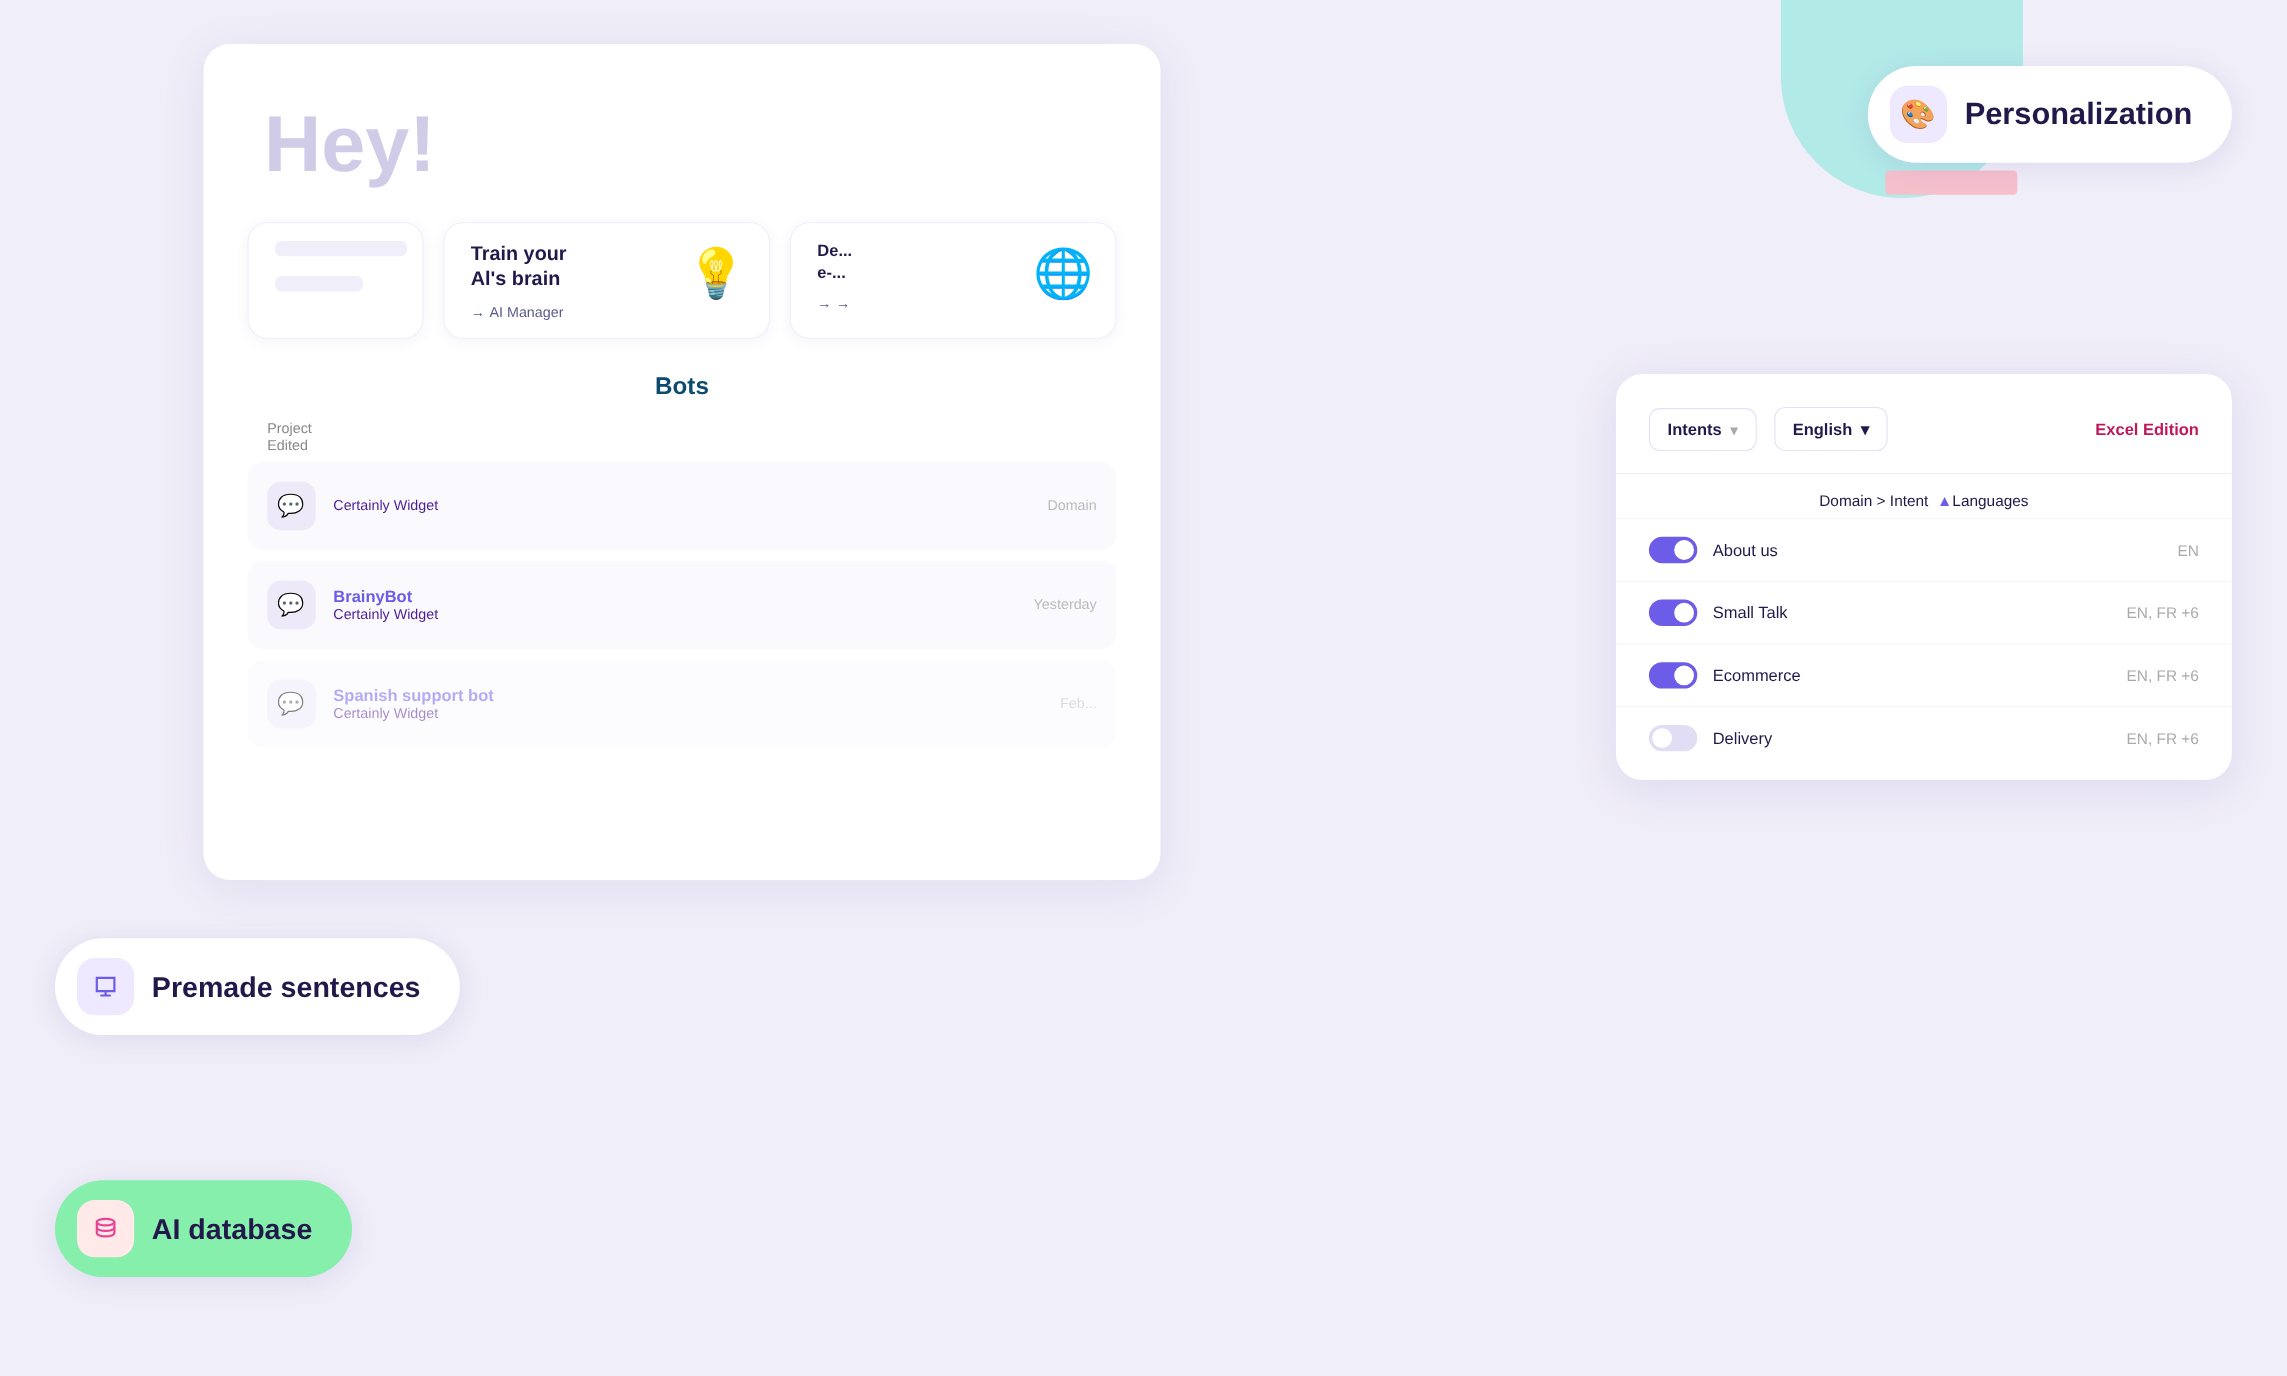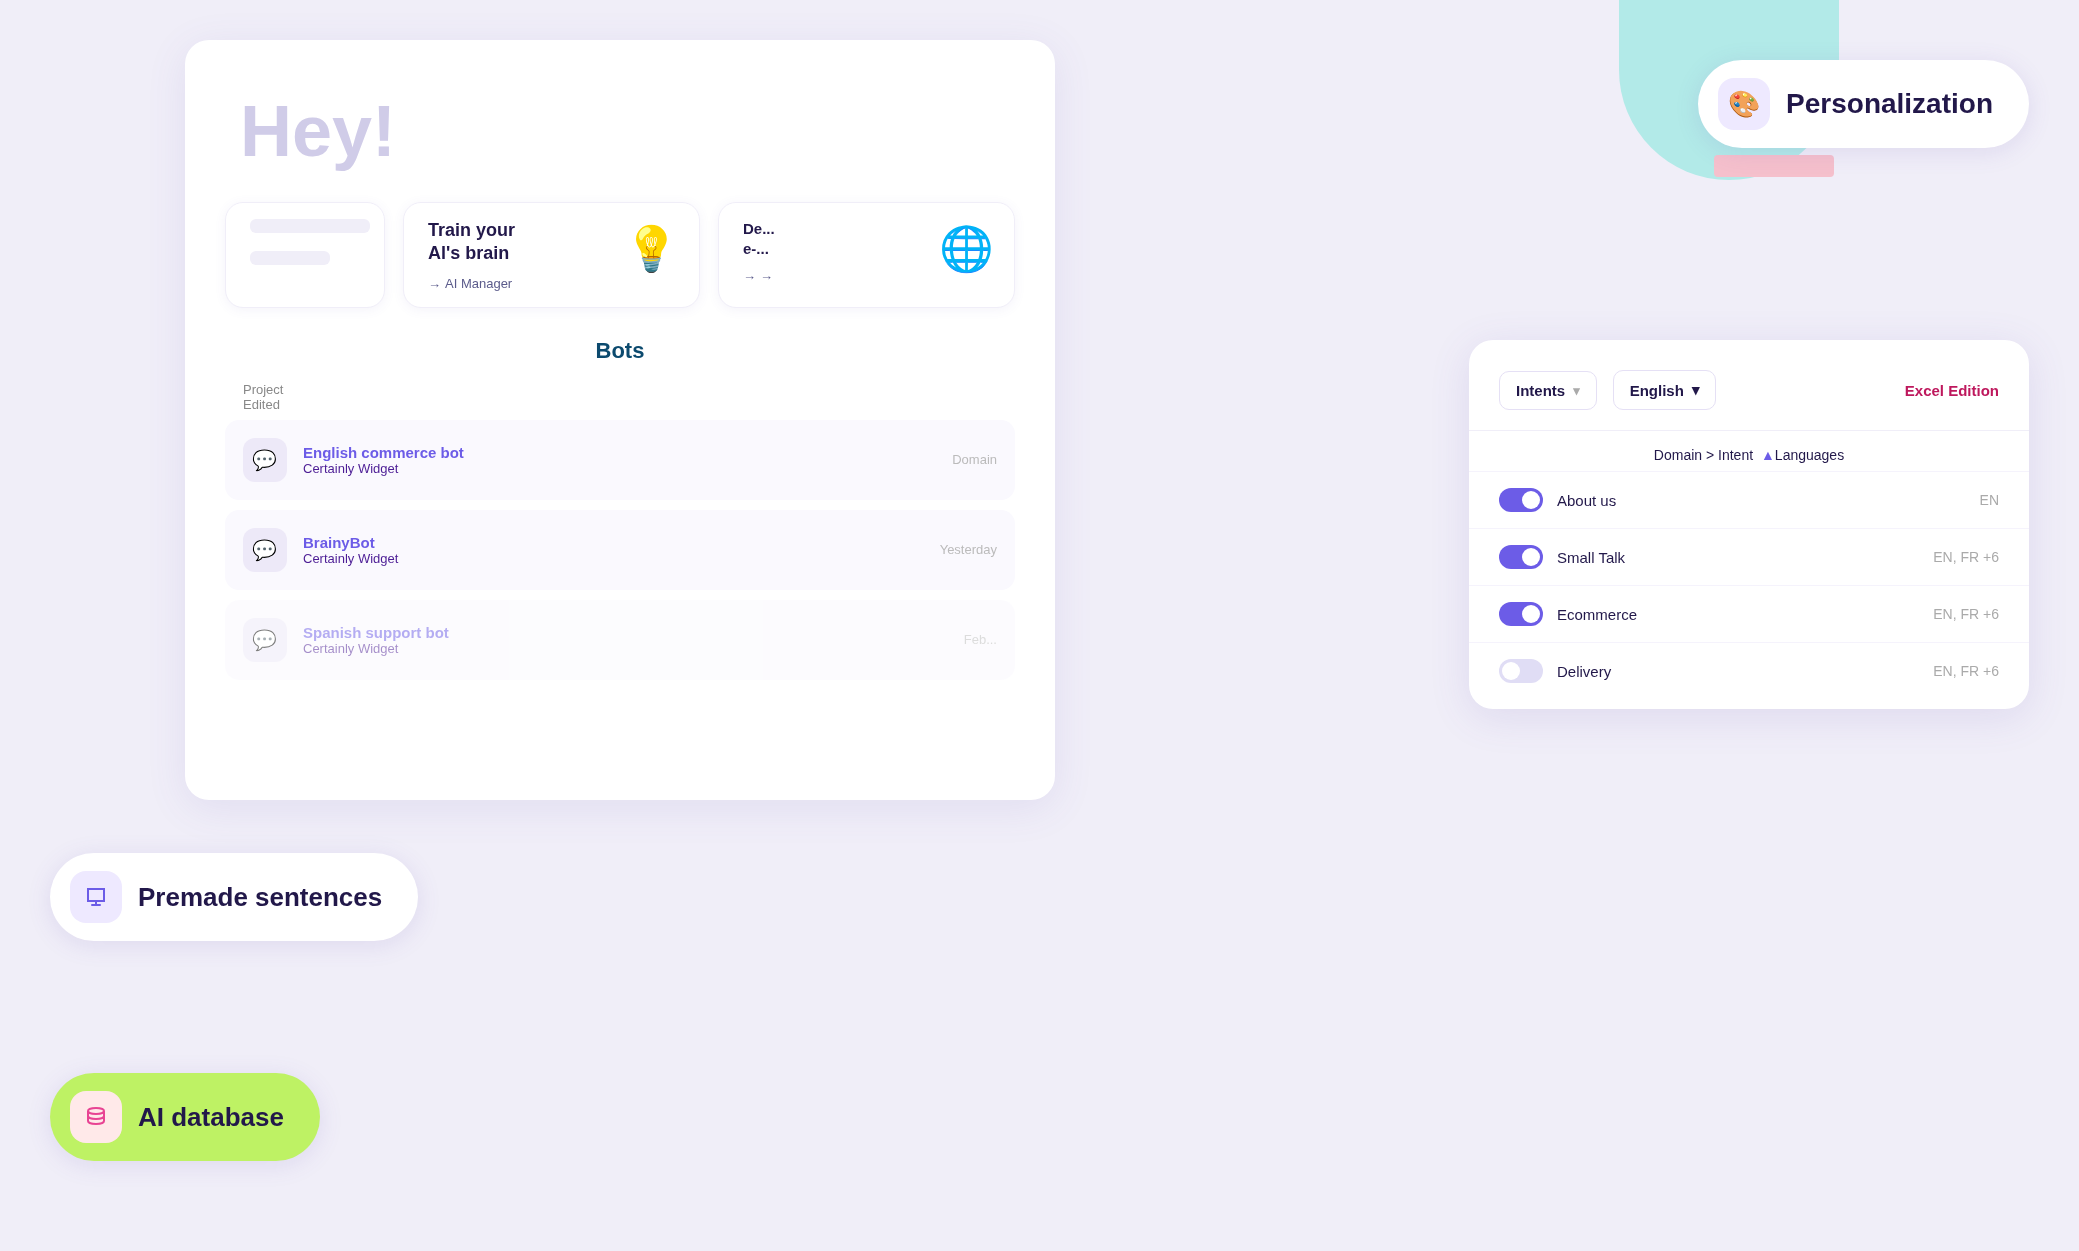--- a/index.html
+++ b/index.html
@@ -216,21 +216,21 @@
       justify-content: center;
       font-size: 24px;
       color: #6c5ce7;
     }
 
     
     .ai-database-pill {
       position: absolute;
       bottom: 90px;
       left: 50px;
-      background: #bef264;
+      background: #86efac;
       border-radius: 60px;
       padding: 18px 36px 18px 20px;
       display: flex;
       align-items: center;
       gap: 16px;
       box-shadow: 0 4px 24px rgba(100,80,180,0.13);
       font-size: 26px;
       font-weight: 700;
       color: #22184a;
       z-index: 10;
@@ -394,21 +394,20 @@
   <div class="bots-section">
     <div class="bots-title">Bots</div>
     <div class="bots-table-header">
       <span>Project</span>
       <span>Edited</span>
     </div>
 
     <div class="bot-row">
       <div class="bot-row-icon">💬</div>
       <div class="bot-row-info">
-        <div class="bot-row-name">English commerce bot</div>
         <div class="bot-row-sub">Certainly Widget</div>
       </div>
       <div class="bot-row-date">Domain</div>
     </div>
 
     <div class="bot-row">
       <div class="bot-row-icon">💬</div>
       <div class="bot-row-info">
         <div class="bot-row-name">BrainyBot</div>
         <div class="bot-row-sub">Certainly Widget</div>

